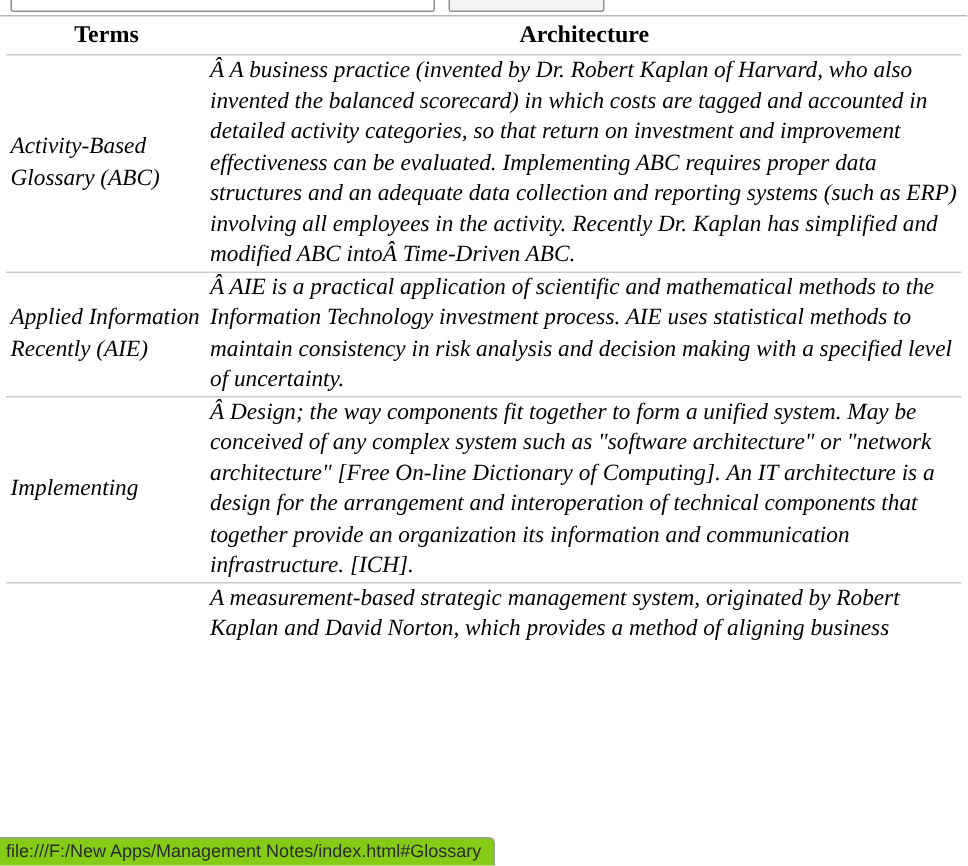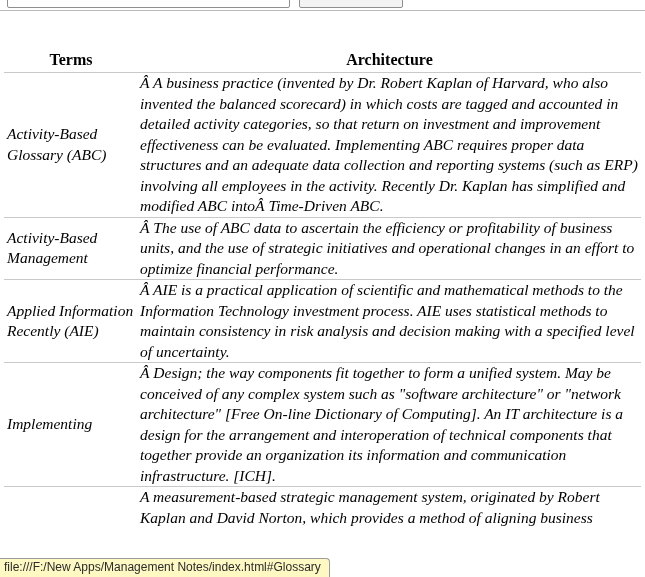--- a/index.html
+++ b/index.html
@@ -31,21 +31,20 @@
     border: 1px solid #8f8f8f; border-radius: 2px;
     background: #f3f3f3;
   }
 
   .glossary-wrap { padding: 0 4px; }
 
   table.glossary {
     width: 100%;
     border-collapse: collapse;
     table-layout: fixed;
-    margin-top: 36px;
   }
   table.glossary th {
     font-weight: bold;
     font-size: 16px;
     line-height: 21px;
     padding: 2px 0;
     text-align: center;
     color: #000;
   }
   th.th-terms { width: 134px; }
@@ -64,21 +63,21 @@
   td.def {
     vertical-align: top;
     padding-left: 2px;
   }
   tbody tr { border-top: 1px solid #c9c9c9; }
 
   
   .status-bubble {
     position: fixed;
     left: 0; bottom: 0;
-    background: #fef9c3;
+    background: #84cc16;
     border: 1px solid #9b9b9b;
     border-left: none;
     border-bottom: none;
     border-top-right-radius: 4px;
     padding: 2px 8px 3px 4px;
     font-family: "Liberation Sans", sans-serif;
     font-size: 12px;
     line-height: 13px;
     color: #2b2b2b;
     white-space: nowrap;
@@ -100,24 +99,20 @@
         <th class="th-terms">Terms</th>
         <th class="th-defs">Architecture</th>
       </tr>
     </thead>
     <tbody>
       <tr>
         <td class="term">Activity-Based Glossary (ABC)</td>
         <td class="def">Â A business practice (invented by Dr. Robert Kaplan of Harvard, who also invented the balanced scorecard) in which costs are tagged and accounted in detailed activity categories, so that return on investment and improvement effectiveness can be evaluated. Implementing ABC requires proper data structures and an adequate data collection and reporting systems (such as ERP) involving all employees in the activity. Recently Dr. Kaplan has simplified and modified ABC intoÂ Time-Driven ABC.</td>
       </tr>
       <tr>
-        <td class="term">Activity-Based Management</td>
-        <td class="def">Â The use of ABC data to ascertain the efficiency or profitability of business units, and the use of strategic initiatives and operational changes in an effort to optimize financial performance.</td>
-      </tr>
-      <tr>
         <td class="term">Applied Information Recently (AIE)</td>
         <td class="def">Â AIE is a practical application of scientific and mathematical methods to the Information Technology investment process. AIE uses statistical methods to maintain consistency in risk analysis and decision making with a specified level of uncertainty.</td>
       </tr>
       <tr>
         <td class="term">Implementing</td>
         <td class="def">Â Design; the way components fit together to form a unified system. May be conceived of any complex system such as "software architecture" or "network architecture" [Free On-line Dictionary of Computing]. An IT architecture is a design for the arrangement and interoperation of technical components that together provide an organization its information and communication infrastructure. [ICH].</td>
       </tr>
       <tr>
         <td class="term"></td>
         <td class="def">A measurement-based strategic management system, originated by Robert Kaplan and David Norton, which provides a method of aligning business</td>

